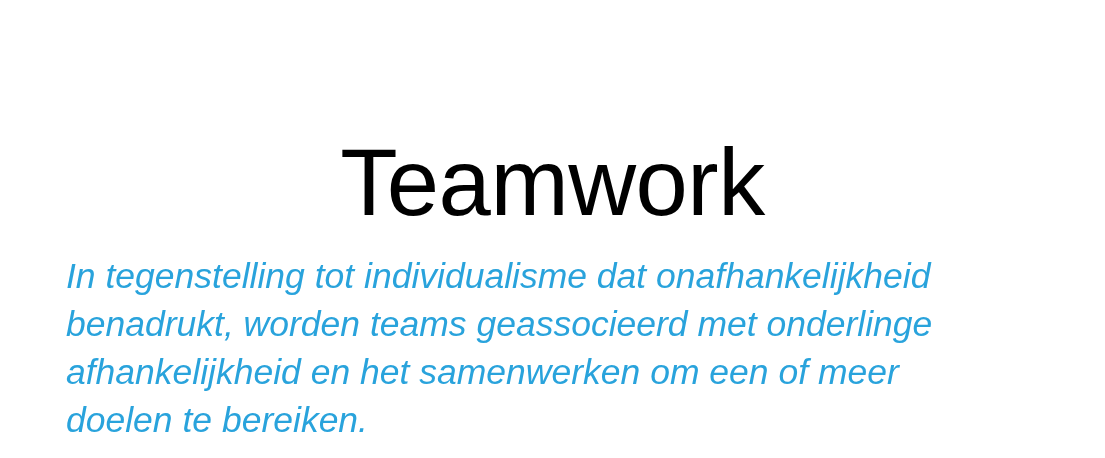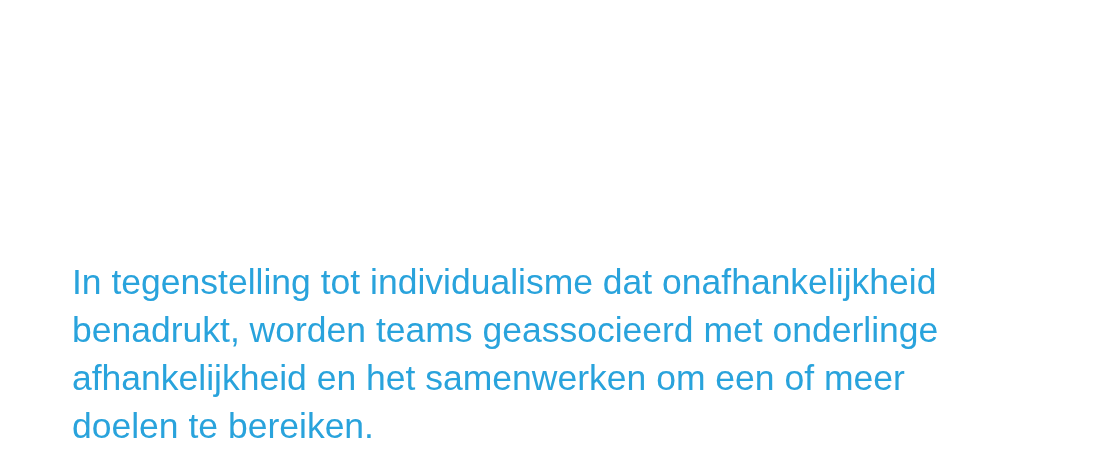--- a/index.html
+++ b/index.html
@@ -46,27 +46,29 @@
     font-family: "Liberation Sans", sans-serif;
     font-size: 35.5px;
     font-weight: 400;
     line-height: 48px;
     letter-spacing: 0px;
     color: #29a3dc;
     text-align: left;
   }
 
   .slide-body p {
-    margin: 6px;
+    margin: 0;
     padding: 0;
+    font-style: italic;
   }
 </style>
 </head>
 <body>
 
 <div class="slide">
 
+  <h1 class="slide-title">Teamwork</h1>
 
   <div class="slide-body">
     <p>In tegenstelling tot individualisme dat onafhankelijkheid benadrukt, worden teams geassocieerd met onderlinge afhankelijkheid en het samenwerken om een of meer doelen te bereiken.</p>
   </div>
 
 </div>
 
 </body></html>

